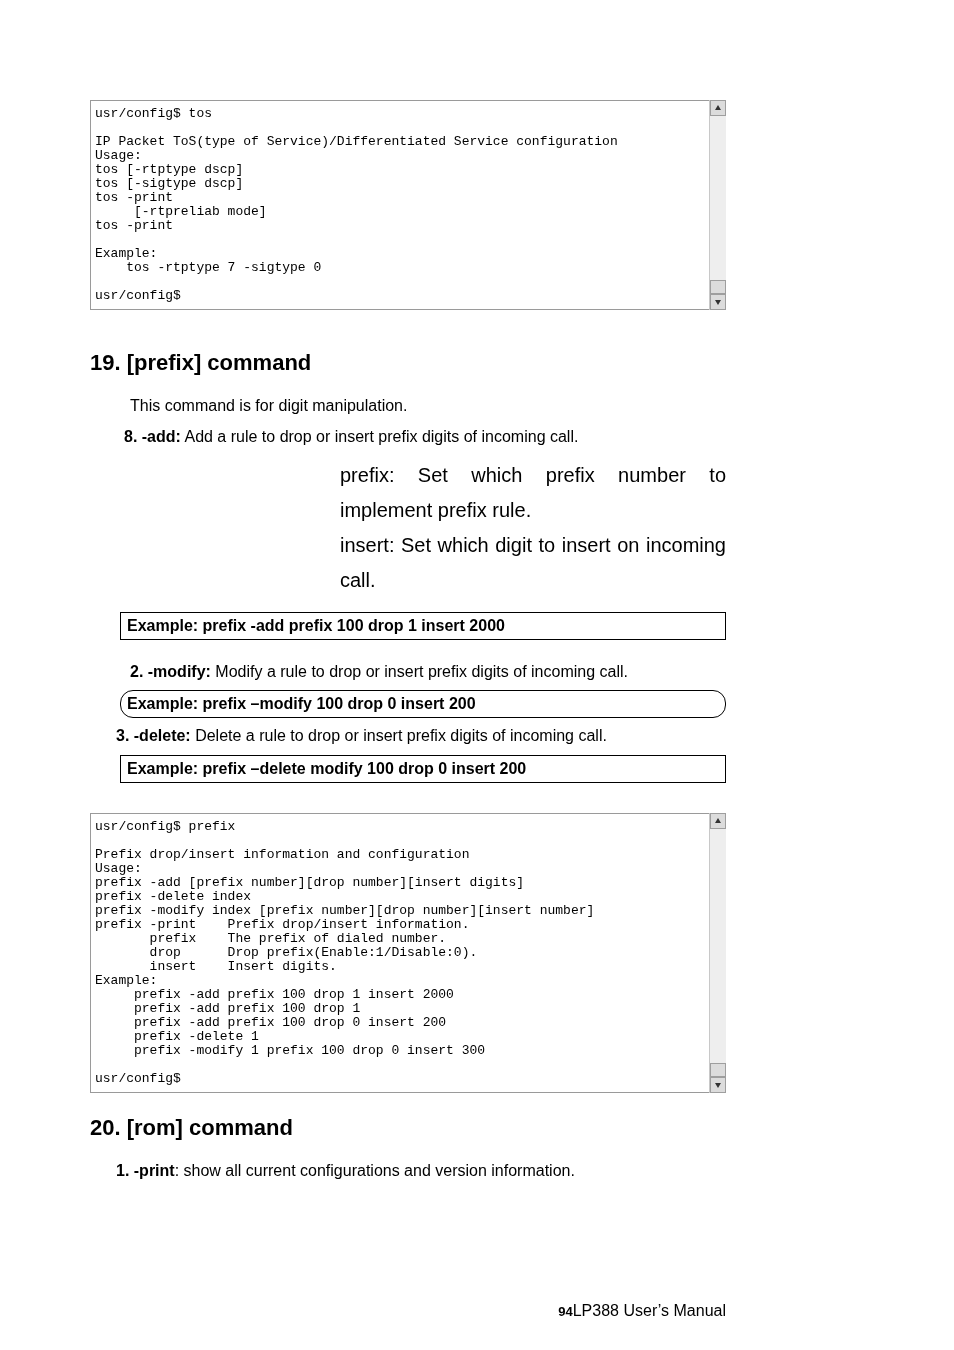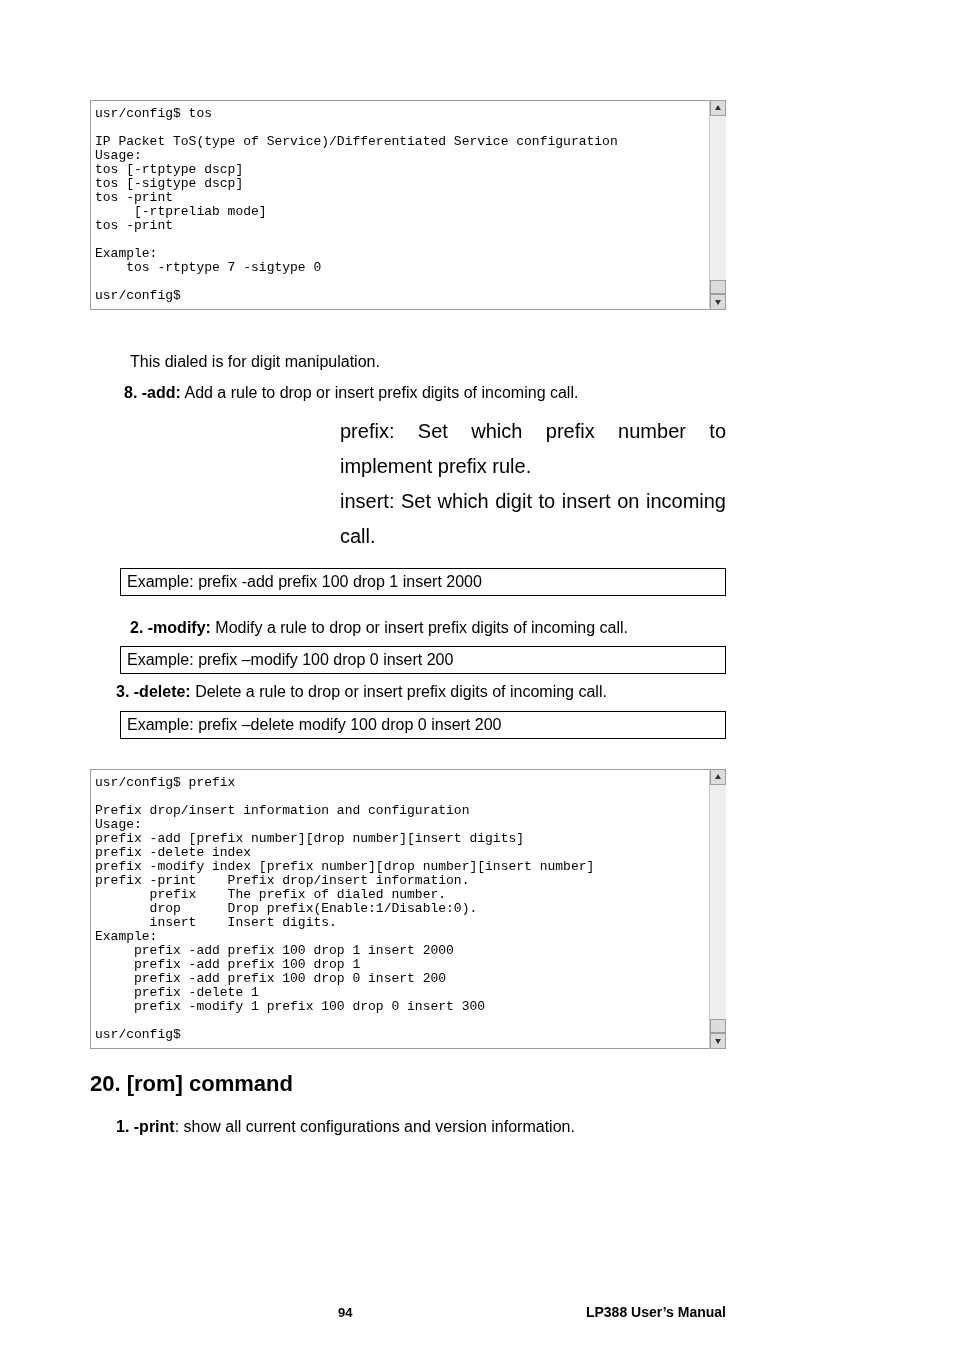--- a/index.html
+++ b/index.html
@@ -80,37 +80,37 @@
     margin: 8px 0 14px 250px;
     text-align: justify;
     font-size:20px;
     line-height:1.75;
   }
 
   .example-box {
     border: 1px solid #000;
     padding: 4px 6px;
     font-size: 16px;
-    font-weight: normal;
+    font-weight: bold;
     font-family: Arial, Helvetica, sans-serif;
     margin: 10px 0 14px 30px;
   }
 
   .footer {
     position: absolute;
     left: 90px;
     right: 90px;
     bottom: 30px;
     display: flex;
     justify-content: space-between;
     align-items: baseline;
     font-size: 13px;
   }
-  .footer .pagenum { font-weight: bold; text-align:left; flex:1;}
-  .footer .manual { font-weight: bold; font-size:14px; }
+  .footer .pagenum { font-weight: bold; text-align:right; flex:1;}
+  .footer .manual { font-weight: normal; font-size:16px; }
   .footer .spacer { flex:1; }
 </style>
 </head>
 <body>
 
 <div class="page">
 
   <div class="terminal-wrap">
     <div class="terminal">usr/config$ tos
 
@@ -135,38 +135,39 @@
       <div class="thumb-spacer"></div>
       <div class="thumb"></div>
       <div class="scroll-btn">
         <svg width="8" height="8">
             <polygon points="1,2 7,2 4,7" fill="#333"></polygon>
           </svg>
       </div>
     </div>
   </div>
 
-
-  <p class="body-text indent1">This dialed is for digit manipulation.</p>
+  <h2 class="sec">19. [prefix] command</h2>
+
+  <p class="body-text indent1">This command is for digit manipulation.</p>
 
   <p class="body-text indent-rule">
     <b>8. -add:</b><span> Add a rule to drop or insert prefix digits of incoming call.</span>
   </p>
 
   <div class="sublist">
     <div>prefix: Set which prefix number to implement prefix rule.</div>
     <div>insert: Set which digit to insert on incoming call.</div>
   </div>
 
   <div class="example-box">Example: prefix -add prefix 100 drop 1 insert 2000</div>
 
   <p class="body-text indent1" style="margin-top:20px;">
     <b>2. -modify:</b><span> Modify a rule to drop or insert prefix digits of incoming call.</span>
   </p>
-  <div class="example-box" style="margin-top:4px;margin-bottom:6px;">Example: prefix –modify 100 drop 0 insert 200</div>
+  <div class="example-box" style="margin-top:4px;margin-bottom:6px;border-radius:13px;">Example: prefix –modify 100 drop 0 insert 200</div>
 
   <p class="body-text" style="margin-left:26px;">
     <b>3. -delete:</b><span> Delete a rule to drop or insert prefix digits of incoming call.</span>
   </p>
   <div class="example-box" style="margin-top:4px;">Example: prefix –delete modify 100 drop 0 insert 200</div>
 
   <div class="terminal-wrap" style="margin-top:30px;margin-bottom:22px;">
     <div class="terminal">usr/config$ prefix
 
 Prefix drop/insert information and configuration

